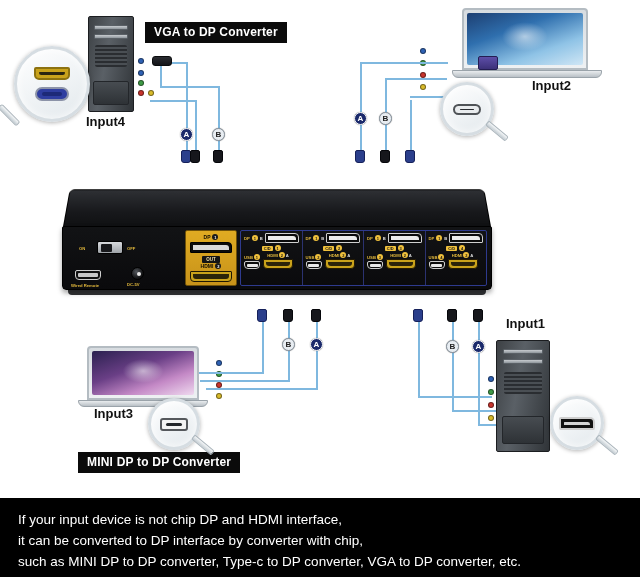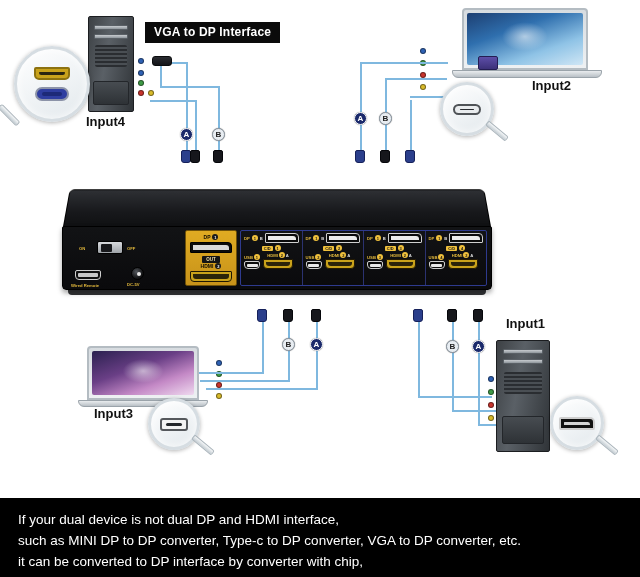--- a/index.html
+++ b/index.html
@@ -361,21 +361,21 @@
     <div class="panel"></div>
   </div>
   <div class="abs" style="left:136px;top:56px;width:30px;height:52px;">
     <div class="av blu" style="left:2px;top:2px;"></div>
     <div class="av blu" style="left:2px;top:14px;"></div>
     <div class="av grn" style="left:2px;top:24px;"></div>
     <div class="av red" style="left:2px;top:34px;"></div>
     <div class="av yel" style="left:12px;top:34px;"></div>
   </div>
   <div class="plainlabel" style="left:86px;top:114px;">Input4</div>
-  <div class="blacklabel" style="left:145px;top:22px;">VGA to DP Interface</div>
+  <div class="blacklabel" style="left:145px;top:22px;">VGA to DP Converter</div>
 
   <div class="dongle dark" style="left:152px;top:56px;width:20px;height:10px;border-radius:3px;"></div>
   <div class="plug" style="left:181px;top:150px;">
     <div class="head blue"></div>
   </div>
   <div class="plug" style="left:213px;top:150px;">
     <div class="head"></div>
   </div>
   <div class="plug" style="left:190px;top:150px;">
     <div class="head"></div>
@@ -581,20 +581,21 @@
     <div class="lp-base" style="width:130px;height:7px;"></div>
   </div>
   <div class="plainlabel" style="left:94px;top:406px;">Input3</div>
 
   <div class="loupe" style="left:148px;top:398px;">
     <div class="glass" style="width:52px;height:52px;">
       <div class="port-minidp"></div>
     </div>
     <div class="handle" style="left:42px;top:44px;transform:rotate(40deg);"></div>
   </div>
+  <div class="blacklabel" style="left:78px;top:452px;">MINI DP to DP Converter</div>
 
   <div class="abs" style="left:214px;top:360px;width:26px;height:44px;">
     <div class="av blu" style="left:2px;top:0px;"></div>
     <div class="av grn" style="left:2px;top:11px;"></div>
     <div class="av red" style="left:2px;top:22px;"></div>
     <div class="av yel" style="left:2px;top:33px;"></div>
   </div>
 
   <div class="plug" style="left:257px;top:309px;">
       <div class="head blue"></div>
@@ -635,18 +636,18 @@
   <div class="plug" style="left:447px;top:309px;">
       <div class="head"></div>
     </div>
   <div class="plug" style="left:473px;top:309px;">
       <div class="head"></div>
     </div>
   <div class="badge light" style="left:446px;top:340px;">B</div>
   <div class="badge" style="left:472px;top:340px;">A</div>
 
   <div id="note">
-    <div>If your dual device is not dual DP and HDMI  interface,</div>
+    <div>If your input device is not chip DP and HDMI  interface,</div>
+    <div>it can be converted to DP  interface by converter with chip,</div>
     <div>such as MINI DP to DP converter, Type-c to DP converter, VGA to DP converter, etc.</div>
-    <div>it can be converted to DP  interface by converter with chip,</div>
   </div>
 
 </div>
 
 </body></html>

